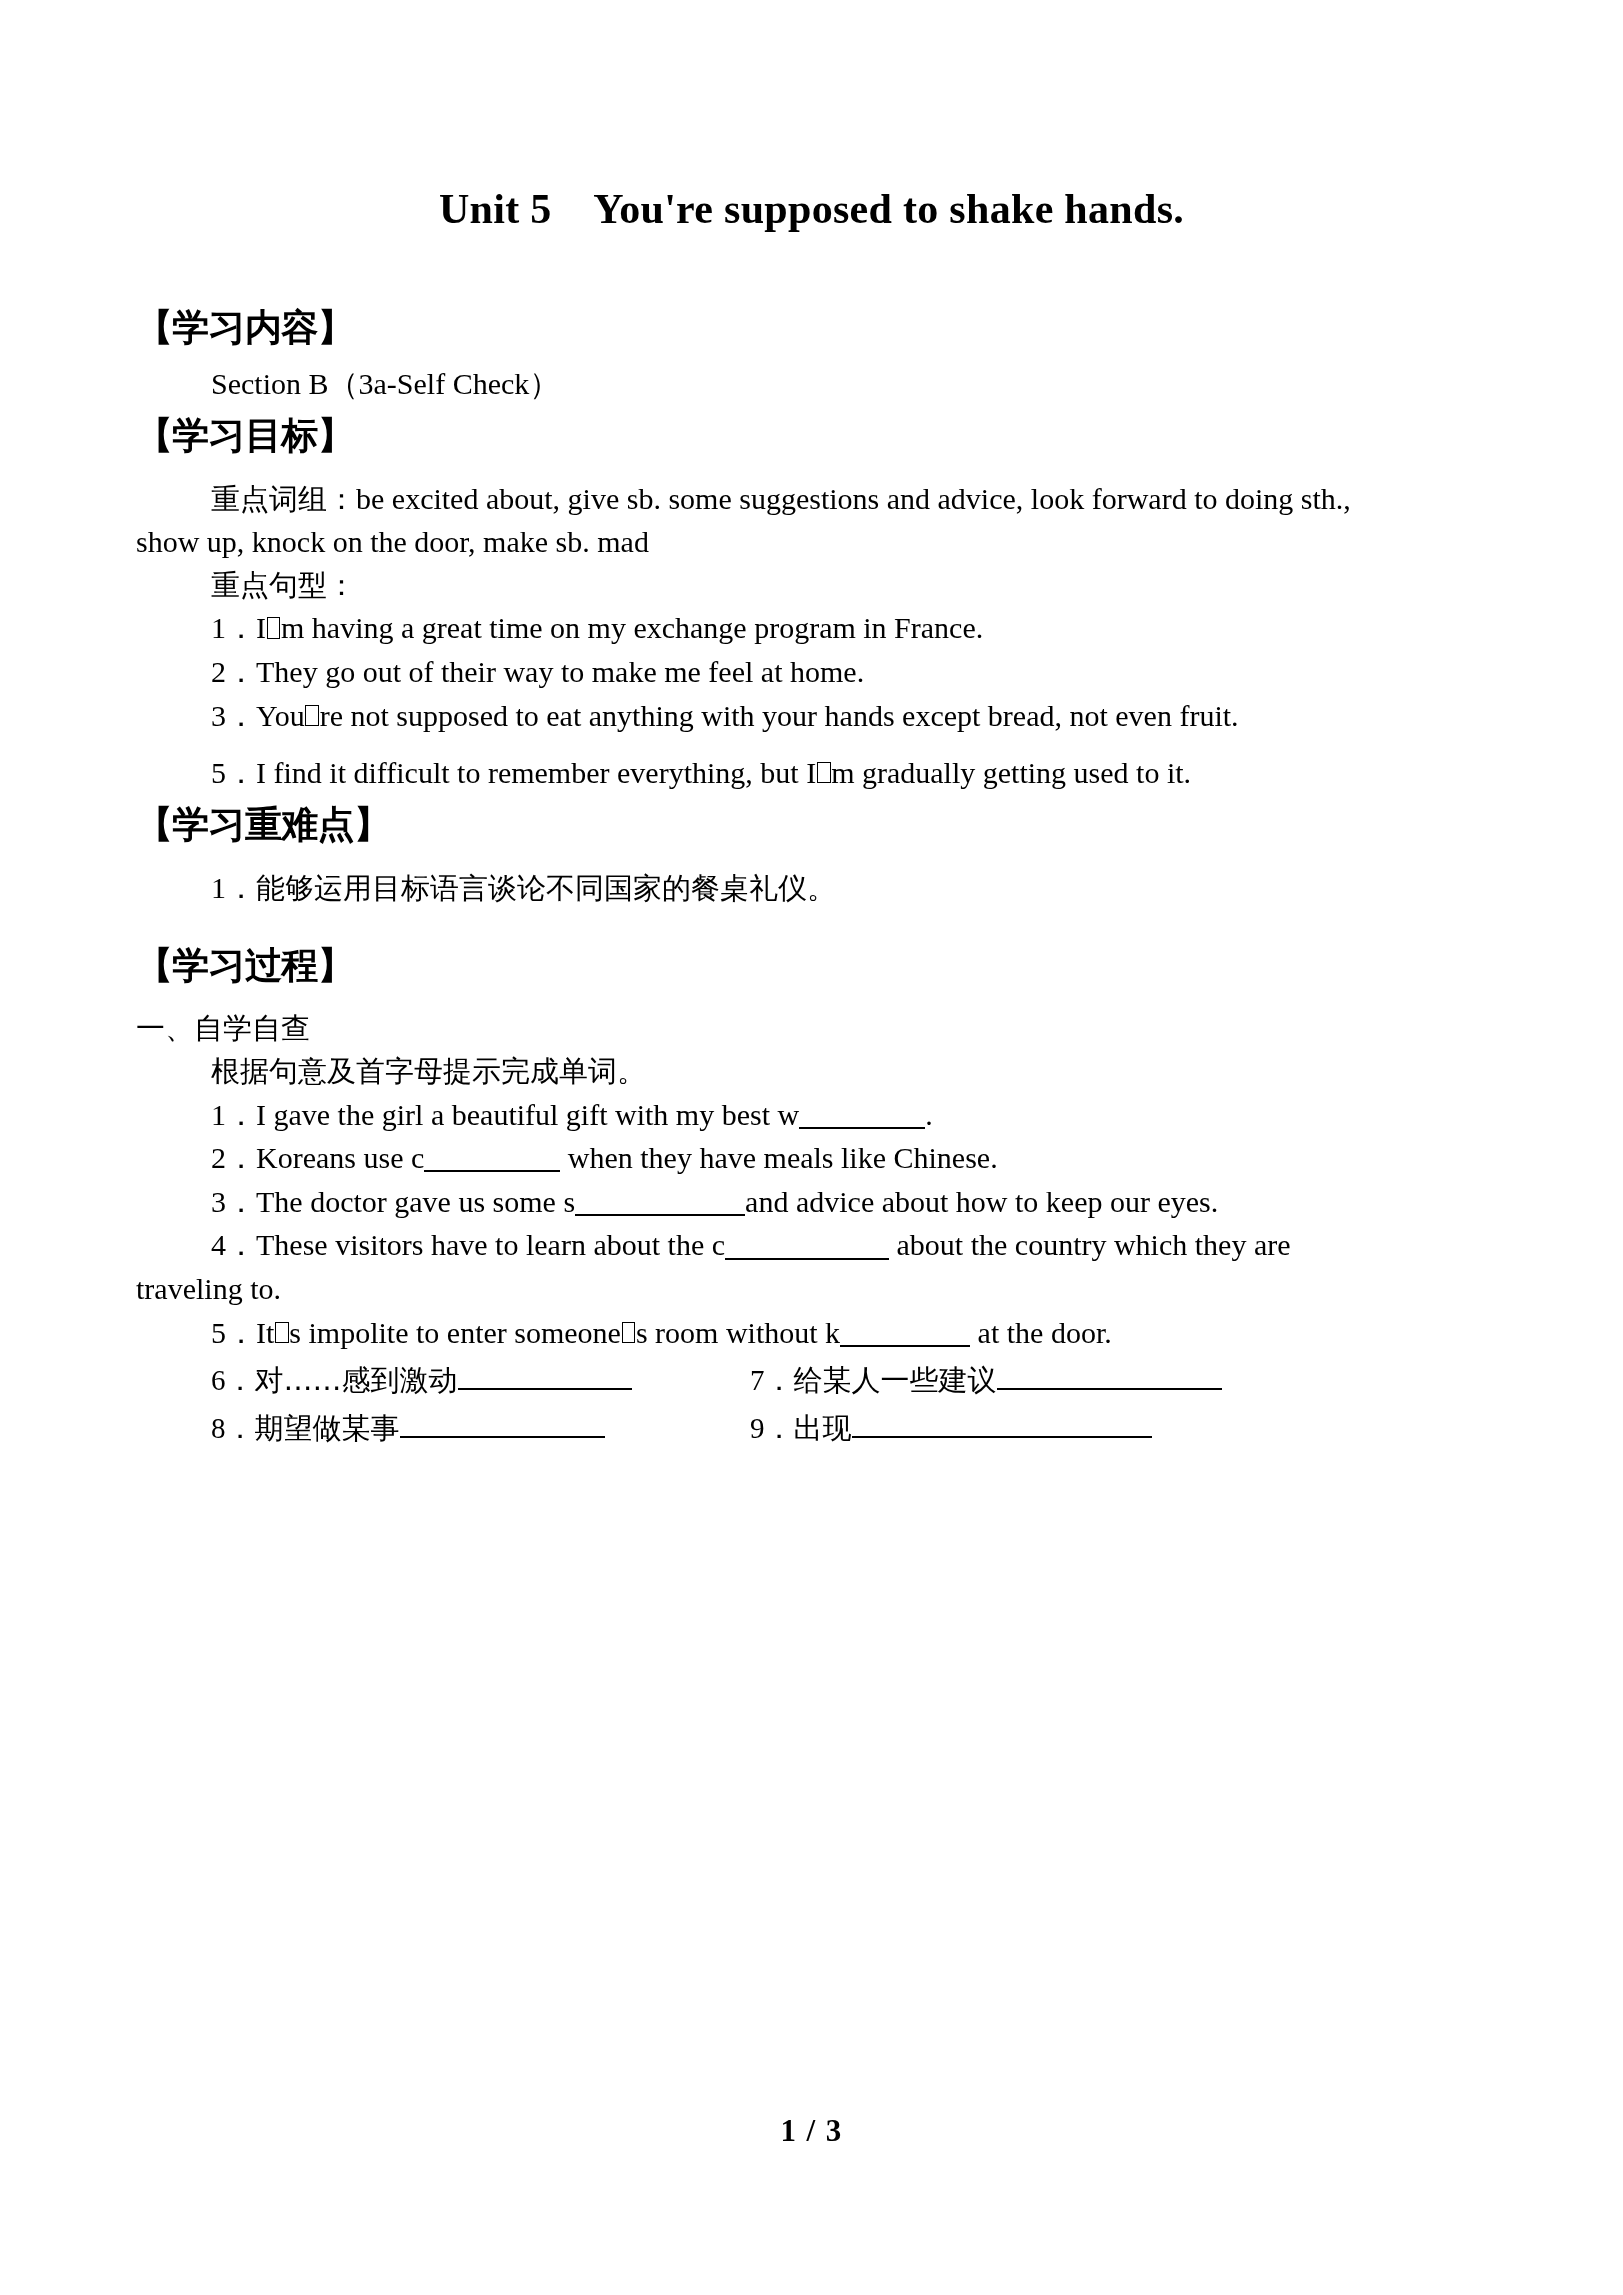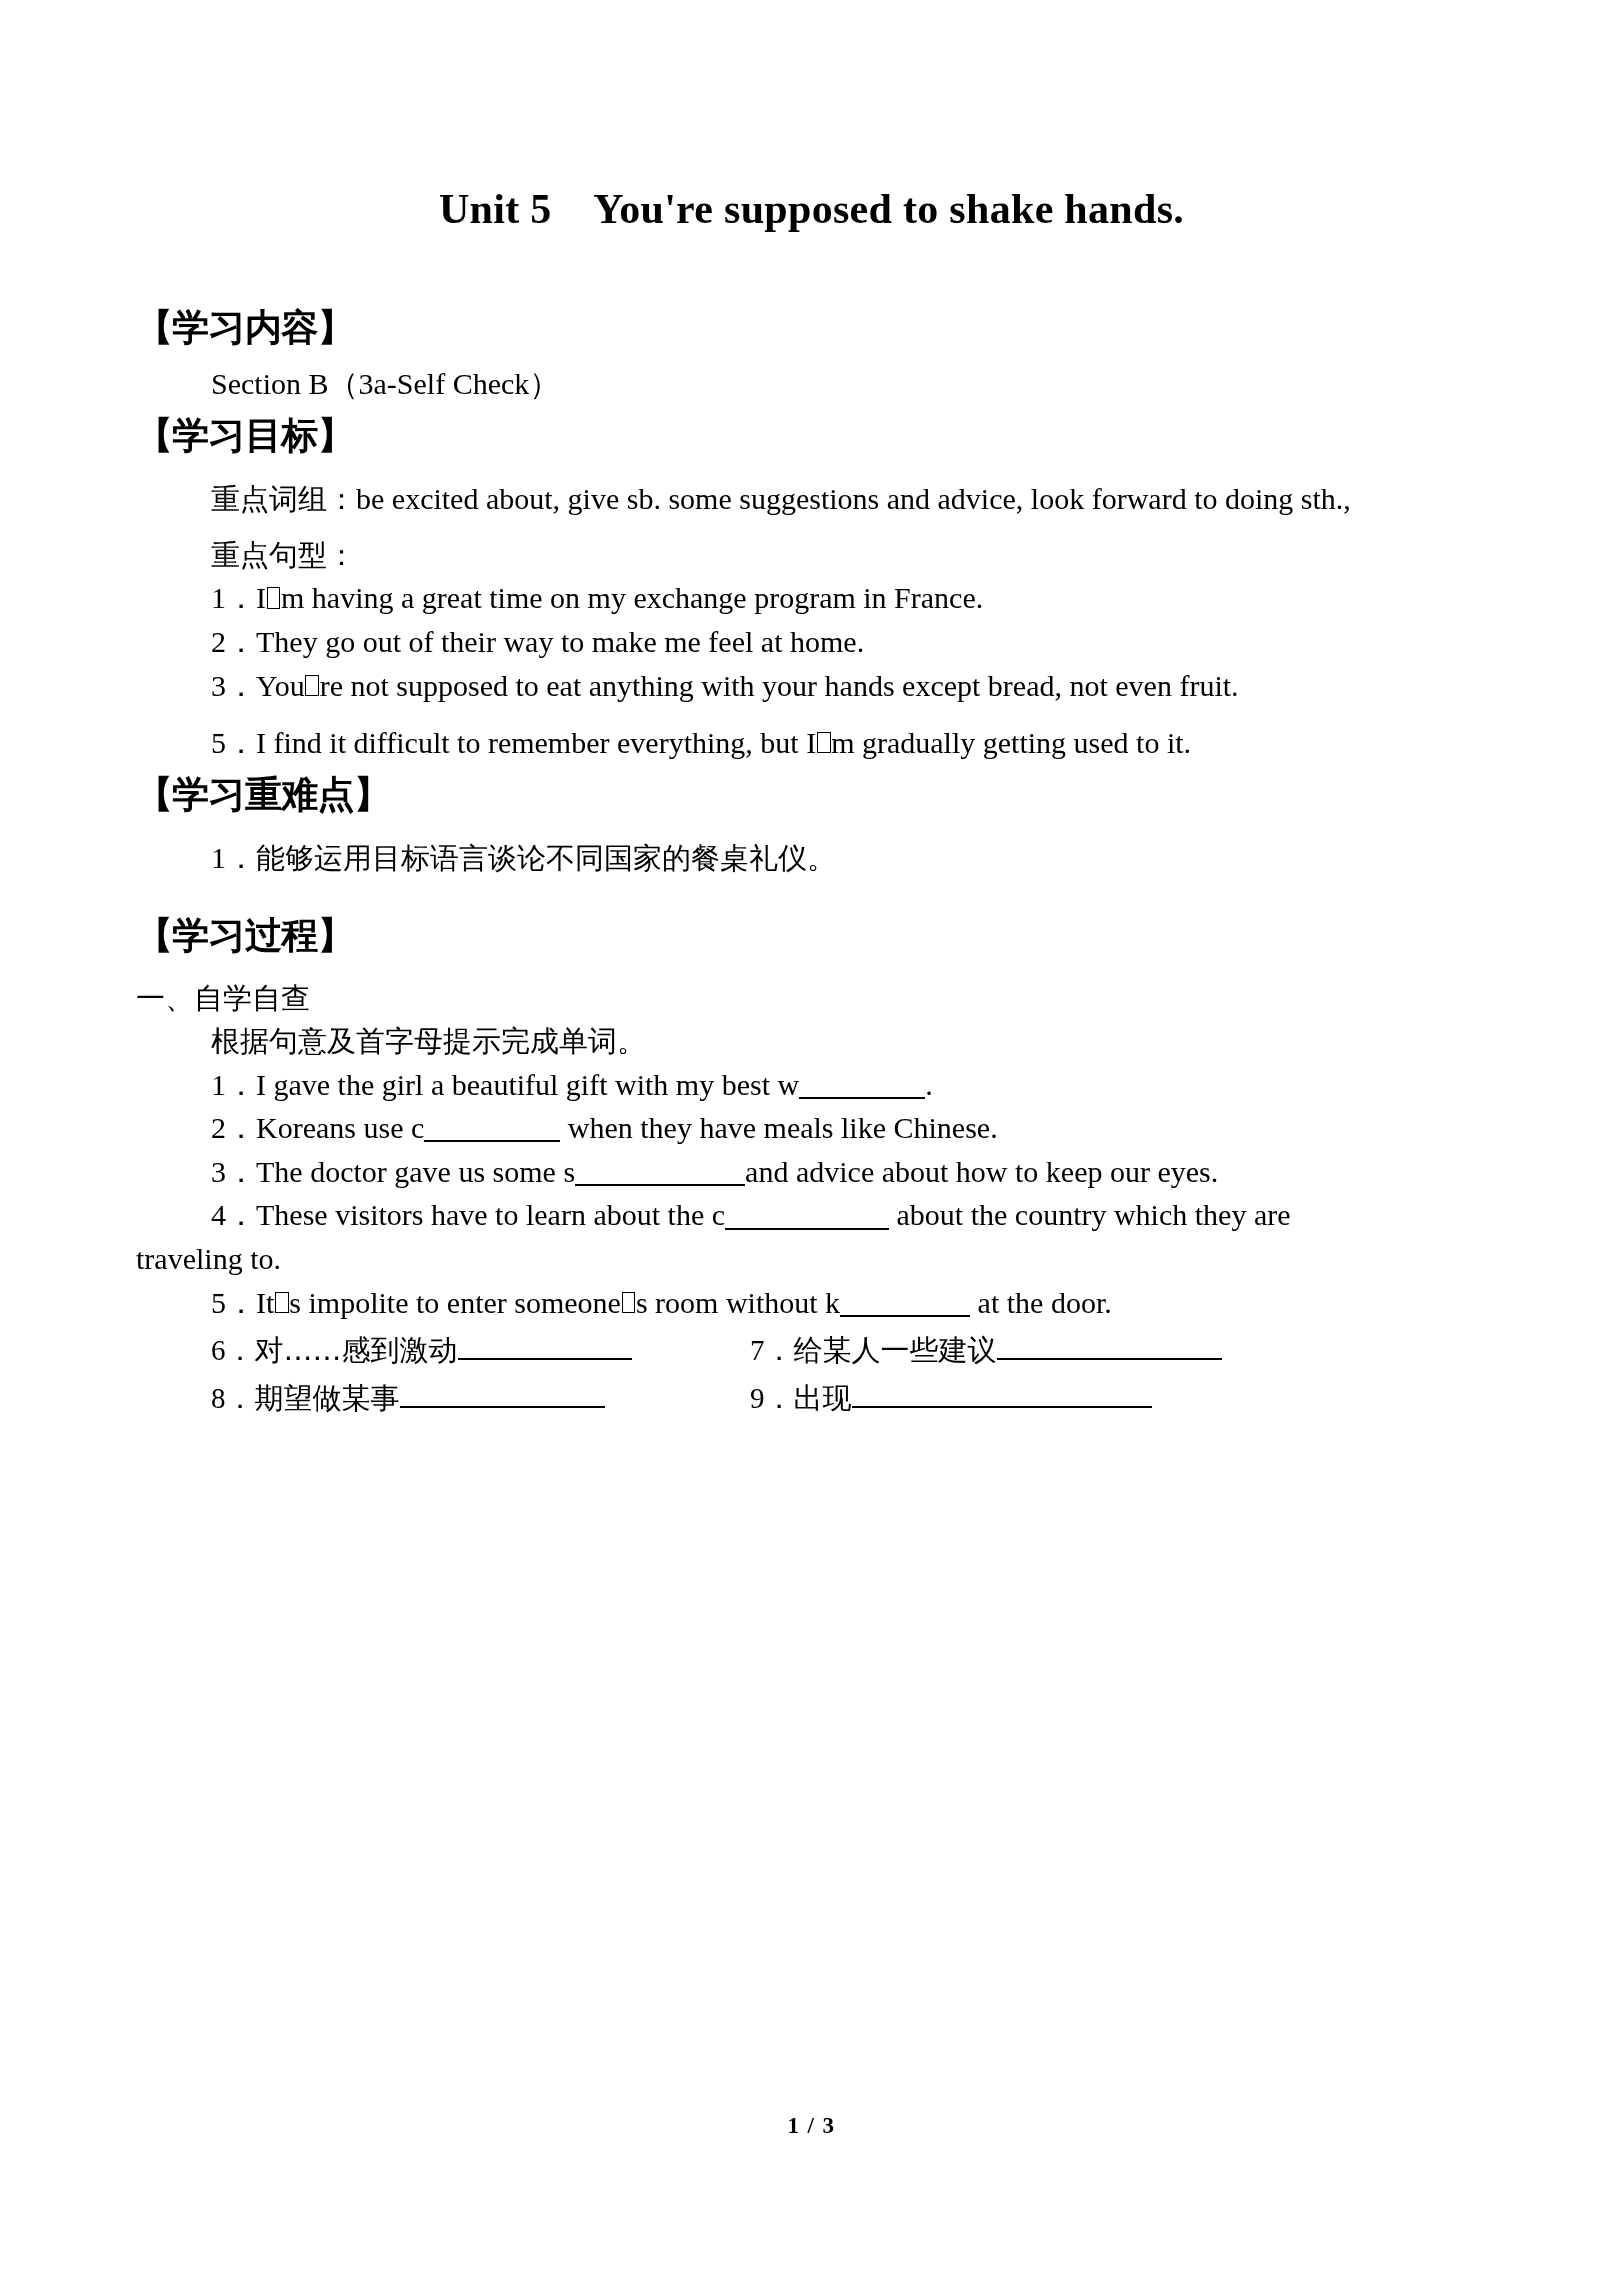--- a/index.html
+++ b/index.html
@@ -127,21 +127,21 @@
   .spacer-44 { height: 30px; }
 
   
   .footer {
     position: absolute;
     left: 0;
     right: 0;
     top: 2113px;
     text-align: center;
     font-weight: bold;
-    font-size: 23px;
+    font-size: 31px;
     font-family: "Liberation Serif", "DejaVu Serif", serif;
     letter-spacing: 1.4px;
   }
 </style>
 </head>
 <body>
 
 <div class="page">
 
   <h1 class="doc-title">Unit 5    You're supposed to shake hands.</h1>
@@ -153,20 +153,21 @@
     <div class="section-head">【学习内容】</div>
     <div class="spacer-34"></div>
     <div class="p indent">Section B（3a-Self Check）</div>
     <div class="spacer-26"></div>
 
     <div class="section-head">【学习目标】</div>
     <div class="spacer-44"></div>
 
     <div class="p indent"><span class="cn">重点词组：</span><span>be excited about, give sb. some suggestions and advice, look forward to doing sth.,</span></div>
     <div class="spacer-20"></div>
+    <div class="p flush">show up, knock on the door, make sb. mad</div>
     <div class="spacer-20"></div>
 
     <div class="p indent cn">重点句型：</div>
     <div class="spacer-20"></div>
 
     <div class="numline"><span class="num">1．</span><span>I</span><span class="tofu"></span><span>m having a great time on my exchange program in France.</span></div>
     <div class="spacer-20"></div>
 
     <div class="numline"><span class="num">2．</span><span>They go out of their way to make me feel at home.</span></div>
     <div class="spacer-20"></div>

